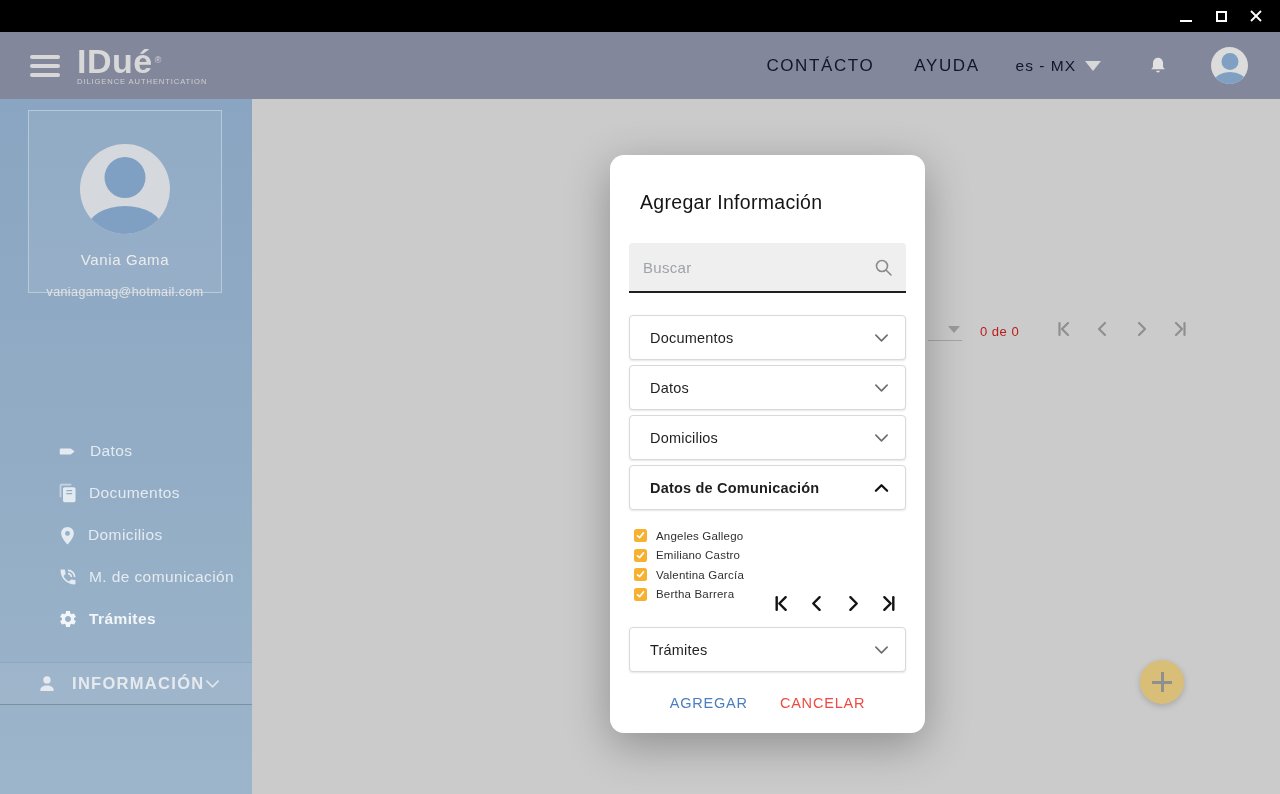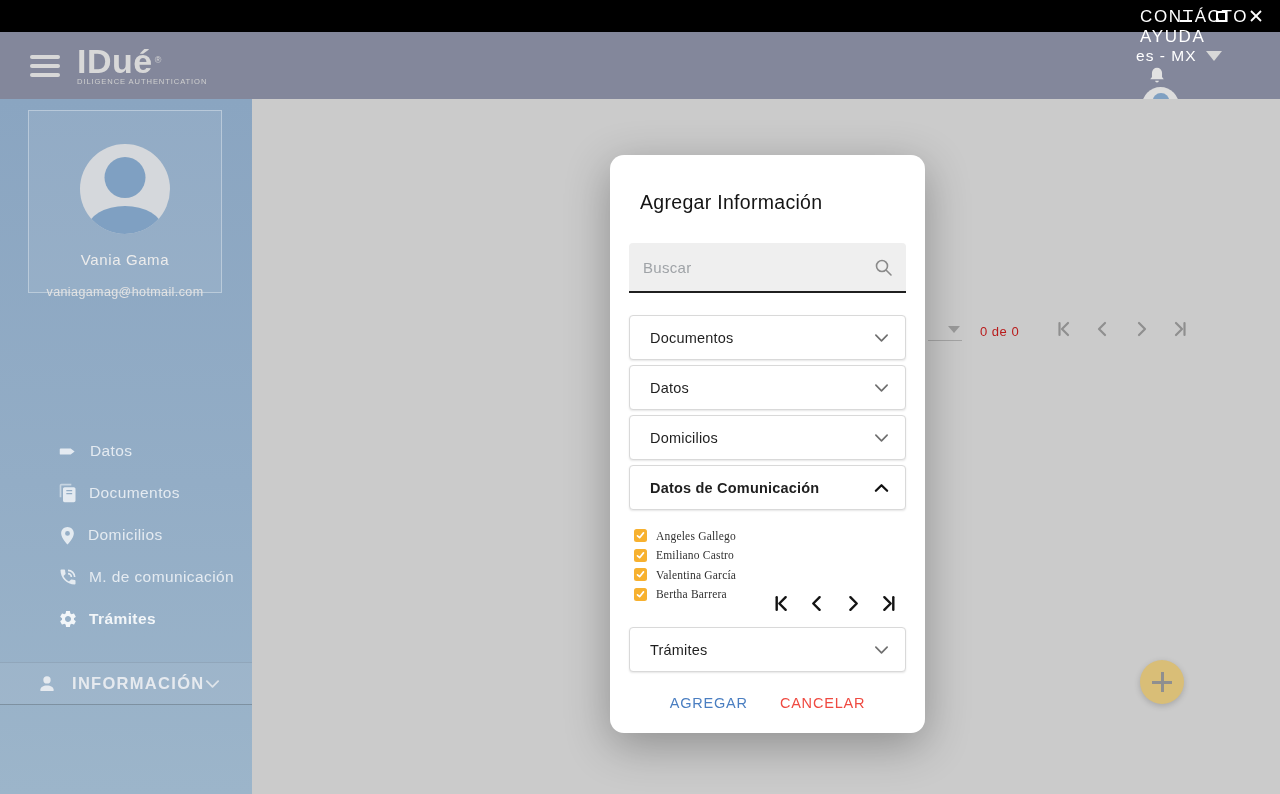--- a/index.html
+++ b/index.html
@@ -16,21 +16,21 @@
 
   
   .header { position:absolute; top:32px; left:0; right:0; height:67px; background:#83879B; display:flex; align-items:center; }
   .hamburger { margin-left:30px; display:flex; flex-direction:column; gap:5px; cursor:pointer; }
   .hamburger i { width:30px; height:4px; background:#D8D8D8; border-radius:2px; }
   .logo { margin-left:17px; color:#D8D8D8; cursor:default; }
   .logo-row { display:flex; align-items:flex-start; line-height:30px; }
   .logo-text { font-size:34px; font-weight:700; letter-spacing:0.5px; }
   .logo-reg { font-size:9px; margin-left:2px; margin-top:-1px; }
   .tagline { font-size:7.6px; letter-spacing:0.9px; color:#CFCFCF; margin-top:1px; white-space:nowrap; }
-  .header-nav { margin-left:auto; display:flex; align-items:flex-start; margin-right:32px; color:#ffffff;flex-direction:column; }
+  .header-nav { margin-left:auto; display:flex; align-items:center; margin-right:32px; color:#0f172a; }
   .nav-link { font-size:17px; letter-spacing:1.6px; cursor:pointer; margin-left:40px; }
   .lang { display:flex; align-items:center; gap:9px; font-size:15.5px; letter-spacing:1px; cursor:pointer; margin-left:36px; }
   .caret-down { width:0; height:0; border-left:8px solid transparent; border-right:8px solid transparent; border-top:10px solid #D8D8D8; }
   .bell { margin-left:46px; cursor:pointer; display:flex; }
   .avatar-sm { margin-left:42px; width:37px; height:37px; border-radius:50%; background:#DCDCDC; position:relative; overflow:hidden; cursor:pointer; }
   .avatar-sm .head { position:absolute; top:6px; left:50%; transform:translateX(-50%); width:17px; height:17px; border-radius:50%; background:#7FA0C2; }
   .avatar-sm .shoulders { position:absolute; bottom:-7px; left:50%; transform:translateX(-50%); width:31px; height:19px; border-radius:50%; background:#7FA0C2; }
 
   
   .sidebar { position:absolute; top:99px; left:0; width:252px; bottom:0; background:linear-gradient(180deg,#8AA5C1 0%, #93ADC6 55%, #9CB5CA 100%); }
@@ -81,21 +81,21 @@
   .acc { height:45px; margin-bottom:5px; background:#fff; border:1px solid #D9D9D9; border-radius:4px; display:flex; align-items:center; box-shadow:0 1px 2px rgba(0,0,0,0.10); cursor:pointer; }
   .acc .acc-label { margin-left:20px; font-size:14.5px; color:#1F1F1F; letter-spacing:0.2px; }
   .acc .acc-chev { margin-left:auto; margin-right:16px; display:flex; }
   .acc .acc-chev svg { stroke:#6F6F6F; }
   .acc.expanded .acc-label { font-weight:700; }
   .acc.expanded .acc-chev svg { stroke:#111; stroke-width:2.4; }
   .acc-single { position:absolute; left:19px; top:472px; width:277px; }
   .m-checklist { position:absolute; left:24px; top:371px; }
   .check-row { display:flex; align-items:center; height:19.5px; cursor:pointer; }
   .checkbox { width:13px; height:13px; border-radius:2.5px; background:#F7B12F; display:flex; align-items:center; justify-content:center; flex:none; }
-  .check-label { margin-left:9px; font-size:11.5px; color:#303030; letter-spacing:0.2px;font-family:Liberation Serif, serif; }
+  .check-label { margin-left:9px; font-size:11.5px; color:#303030; letter-spacing:0.2px; }
   .m-pgn { position:absolute; top:439px; left:163px; width:124px; display:flex; justify-content:space-between; }
   .m-pgn .pg-ic { width:19px; height:19px; cursor:pointer; display:flex; }
   .m-pgn svg { stroke:#141414; }
   .m-actions { position:absolute; left:0; right:0; top:540px; display:flex; justify-content:center; gap:32px; }
   .m-actions button { background:none; border:0; font-family:"Liberation Sans", sans-serif; font-size:14.5px; font-weight:500; letter-spacing:0.8px; cursor:pointer; }
   .btn-confirm { color:#4A7EC1; }
   .btn-cancel { color:#EF4A41; }
 </style>
 </head>
 <body>

